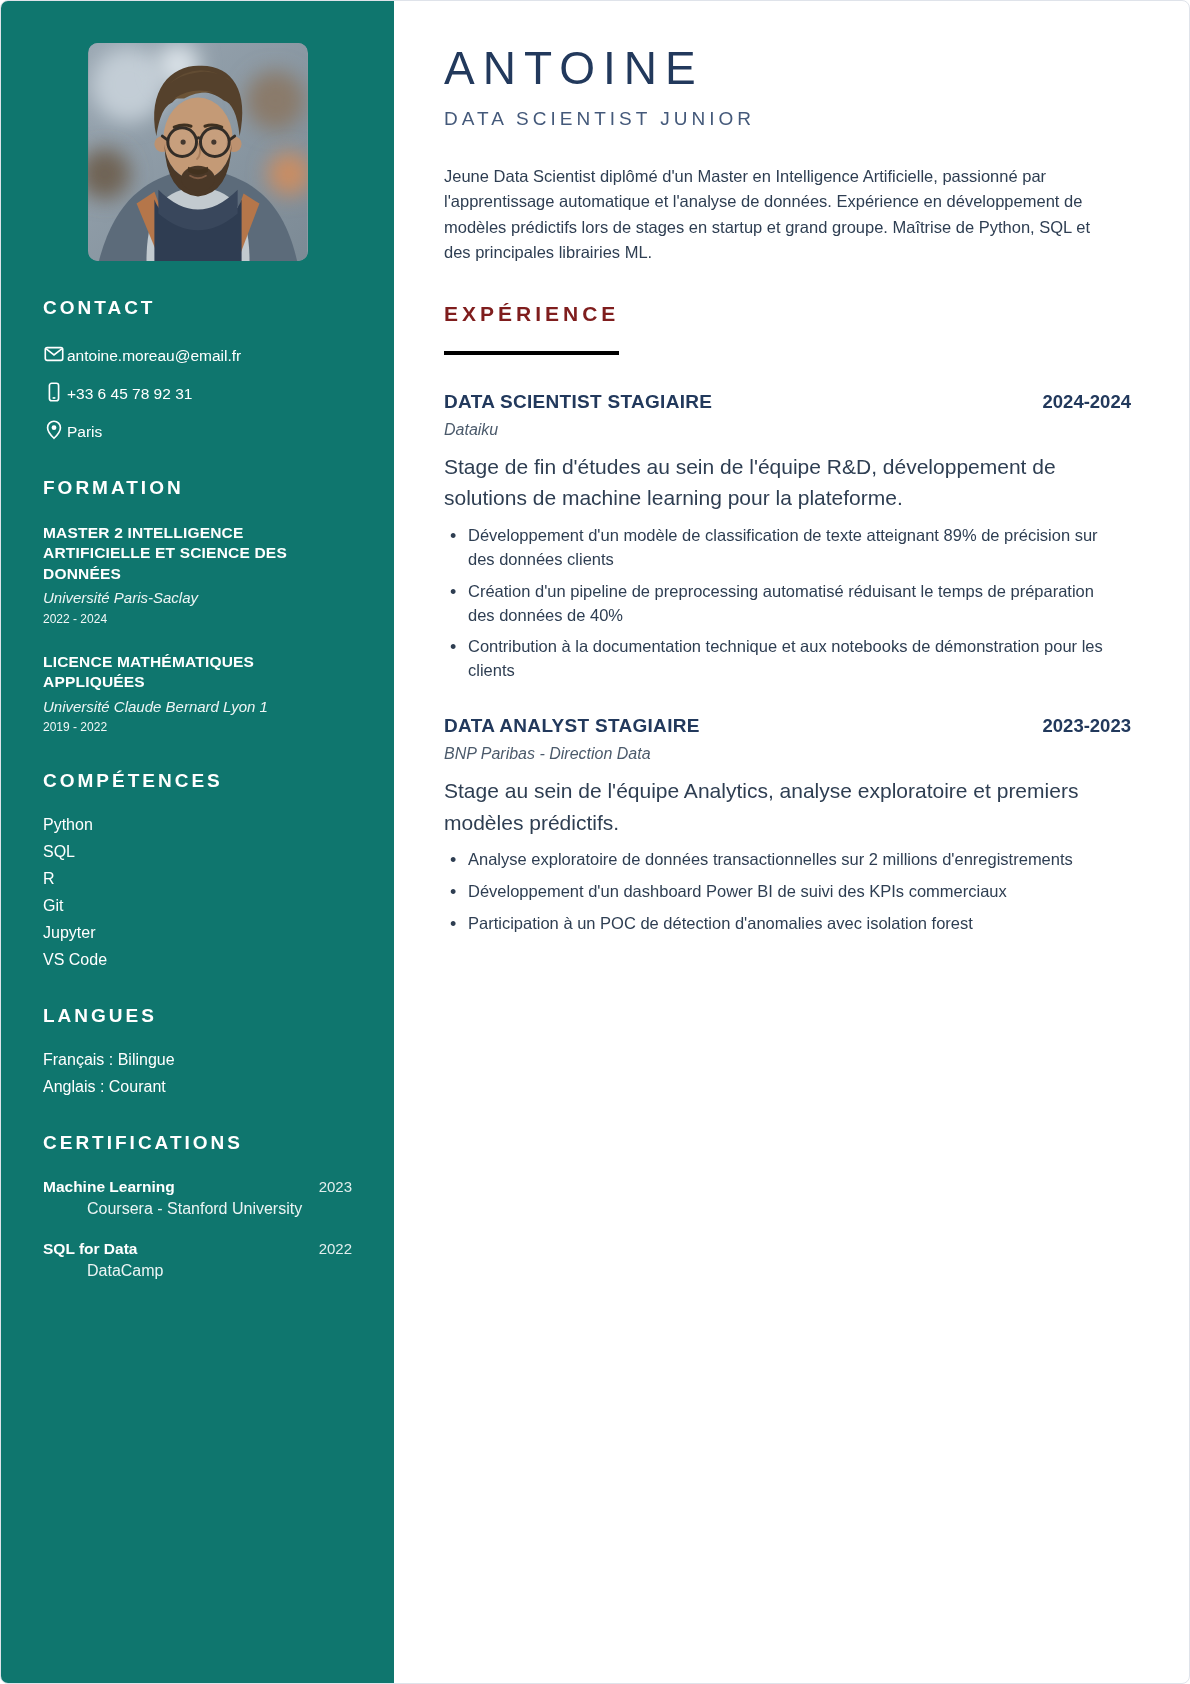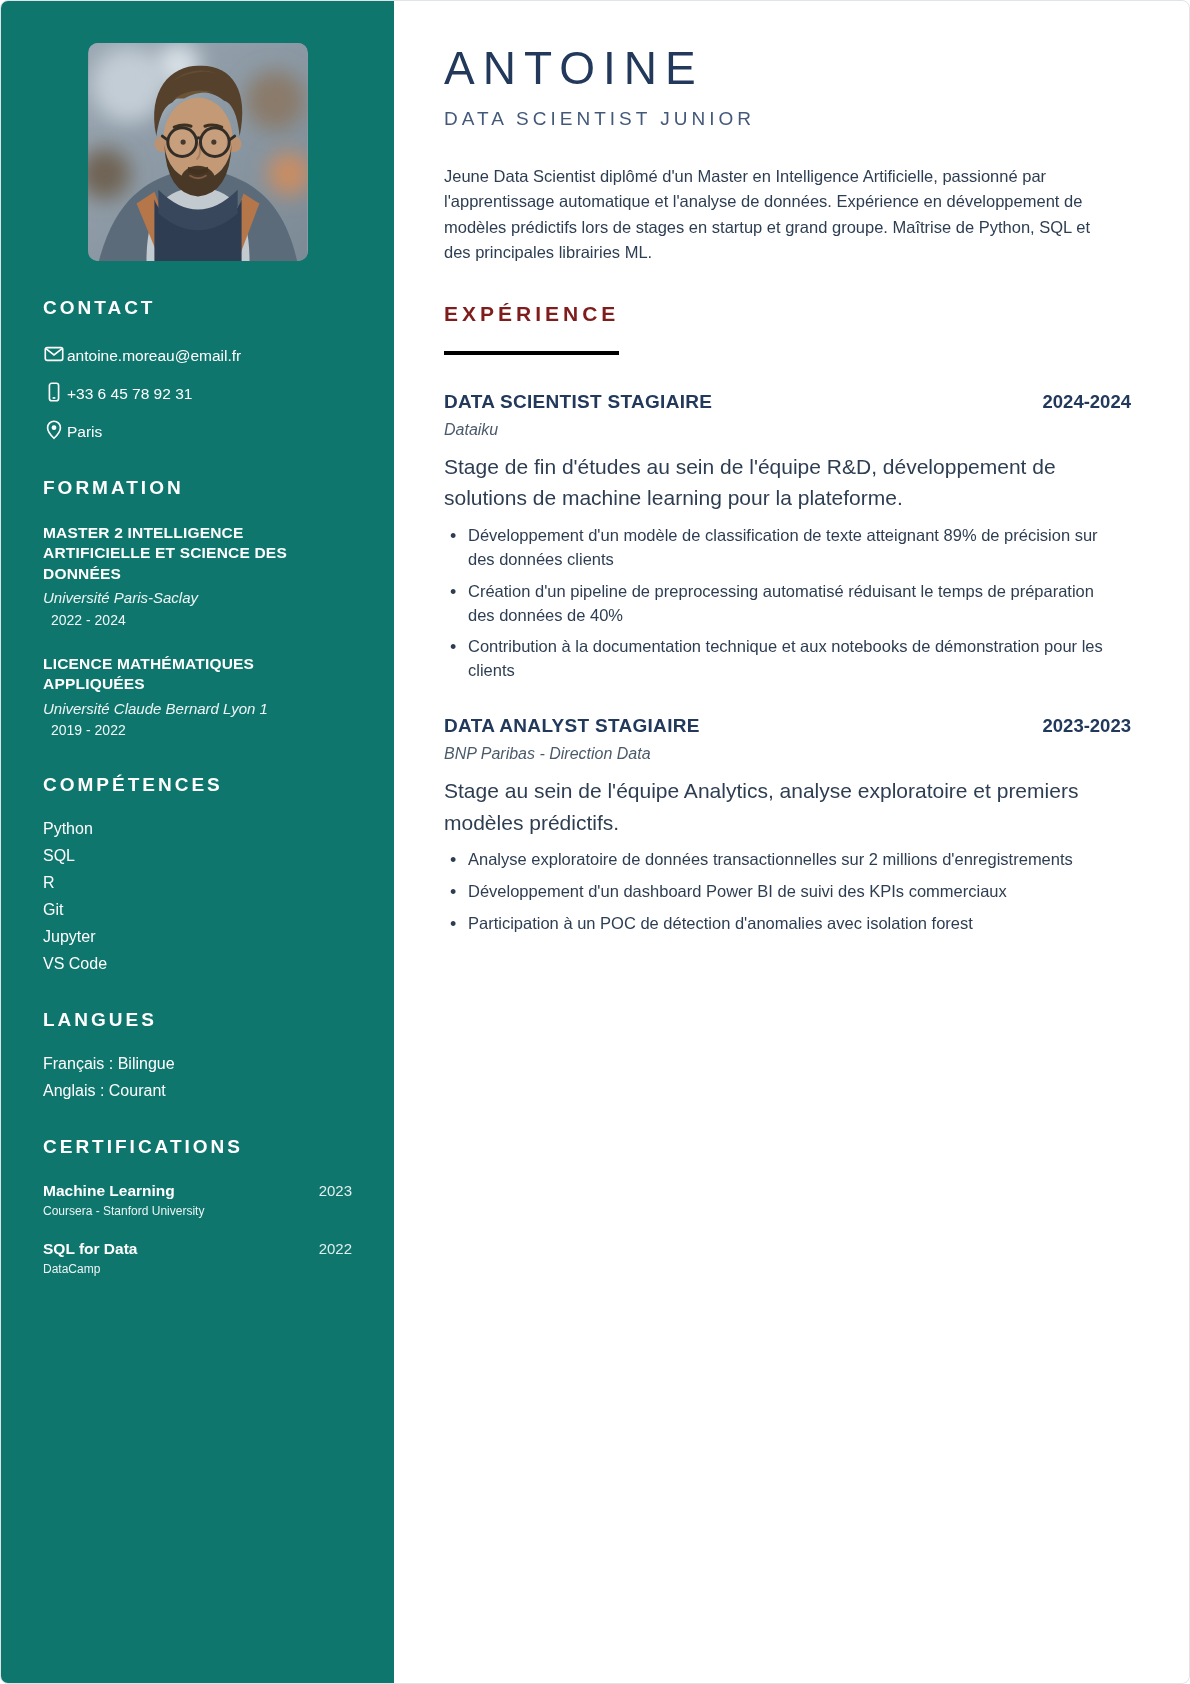--- a/index.html
+++ b/index.html
@@ -62,29 +62,29 @@
     letter-spacing: 0.2px;
     margin-bottom: 4px;
   }
   .edu-school {
     font-style: italic;
     font-size: 15px;
     line-height: 1.35;
     color: rgba(255,255,255,0.93);
     margin-bottom: 3px;
   }
-  .edu-period { font-size: 14px; color: rgba(255,255,255,0.95); margin-left: 8px; }
+  .edu-period { font-size: 12px; color: rgba(255,255,255,0.95); }
 
   .plain-list .plain-item { font-size: 16px; margin-bottom: 9px; }
 
   .cert-item { margin-bottom: 22px; }
   .cert-head { display: flex; justify-content: space-between; align-items: baseline; }
   .cert-name { font-size: 15.5px; font-weight: 700; }
   .cert-year { font-size: 15px; color: rgba(255,255,255,0.88); }
-  .cert-org { font-size: 12px; color: rgba(255,255,255,0.92); margin-top: 4px; }
+  .cert-org { font-size: 16px; color: rgba(255,255,255,0.92); margin-top: 4px; margin-left: 44px; }
 
   
   .main {
     flex: 1 1 auto;
     padding: 42px 58px 40px 50px;
   }
   .name-first {
     font-size: 46px;
     font-weight: 300;
     letter-spacing: 8px;

